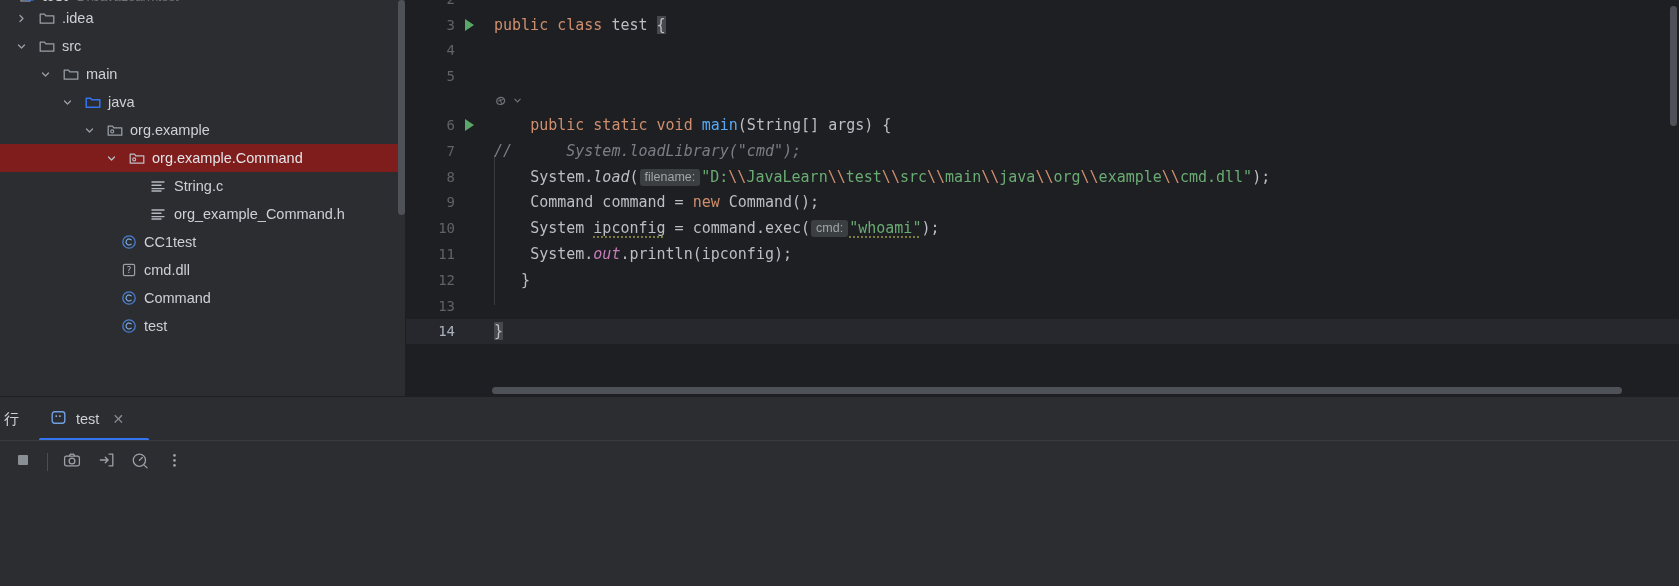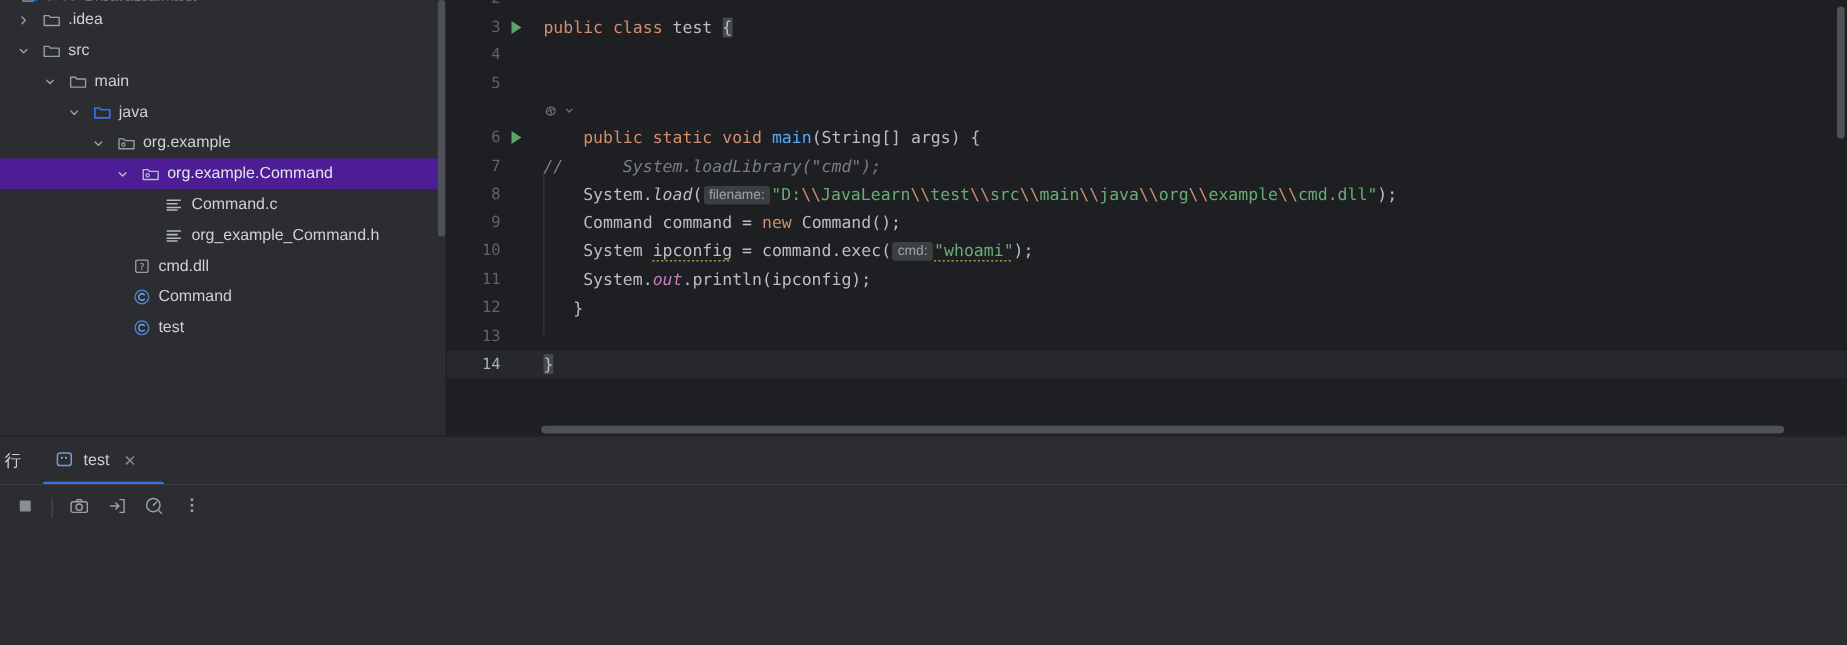--- a/index.html
+++ b/index.html
@@ -29,21 +29,21 @@
   }
   .tree-row {
     height: 28px;
     display: flex;
     align-items: center;
     white-space: nowrap;
     font-size: 14.5px;
     color: #ced0d6;
     position: relative;
   }
-  .tree-row.selected { background: #4c1d95; }
+  .tree-row.selected { background: #7f1d1d; }
   .tree-row.clipped-top { color: #8f9399; }
 
   .arrow {
     width: 17px; height: 17px;
     flex: 0 0 17px;
     display: flex; align-items: center; justify-content: center;
     color: #9aa0a6;
     font-size: 10px;
     line-height: 1;
   }
@@ -360,33 +360,43 @@
         <span class="tree-label" style="color:#e3e5e8">org.example.Command</span>
       </div>
 
       <div class="tree-row">
         <span style="width:149px"></span>
         <span class="ic">
           <svg width="17" height="14" viewBox="0 0 17 14">
             <path d="M2 3h12M2 6.3h9M2 9.6h12M2 12h9" stroke="#b4b8bf" stroke-width="1.4" stroke-linecap="round"></path>
           </svg>
         </span>
-        <span class="tree-label">Command.c</span>
+        <span class="tree-label">String.c</span>
       </div>
 
       <div class="tree-row">
         <span style="width:149px"></span>
         <span class="ic">
           <svg width="17" height="14" viewBox="0 0 17 14">
             <path d="M2 3h12M2 6.3h9M2 9.6h12M2 12h9" stroke="#b4b8bf" stroke-width="1.4" stroke-linecap="round"></path>
           </svg>
         </span>
         <span class="tree-label">org_example_Command.h</span>
       </div>
 
+      <div class="tree-row">
+        <span style="width:119px"></span>
+        <span class="ic">
+          <svg width="16" height="16" viewBox="0 0 16 16">
+            <circle cx="8" cy="8" r="6.2" fill="none" stroke="#4a7fd1" stroke-width="1.3"></circle>
+            <path d="M10.2 5.9a3 3 0 1 0 0 4.2" fill="none" stroke="#7aa7e0" stroke-width="1.25" stroke-linecap="round"></path>
+          </svg>
+        </span>
+        <span class="tree-label">CC1test</span>
+      </div>
 
       <div class="tree-row">
         <span style="width:119px"></span>
         <span class="ic">
           <svg width="16" height="16" viewBox="0 0 16 16">
             <rect x="2.4" y="2.4" width="11.2" height="11.2" rx="1.4" fill="none" stroke="#9aa0a6" stroke-width="1.2"></rect>
             <text x="8" y="11.4" font-size="8.6" fill="#b4b8bf" text-anchor="middle" font-family="DejaVu Sans, sans-serif">?</text>
           </svg>
         </span>
         <span class="tree-label">cmd.dll</span>

